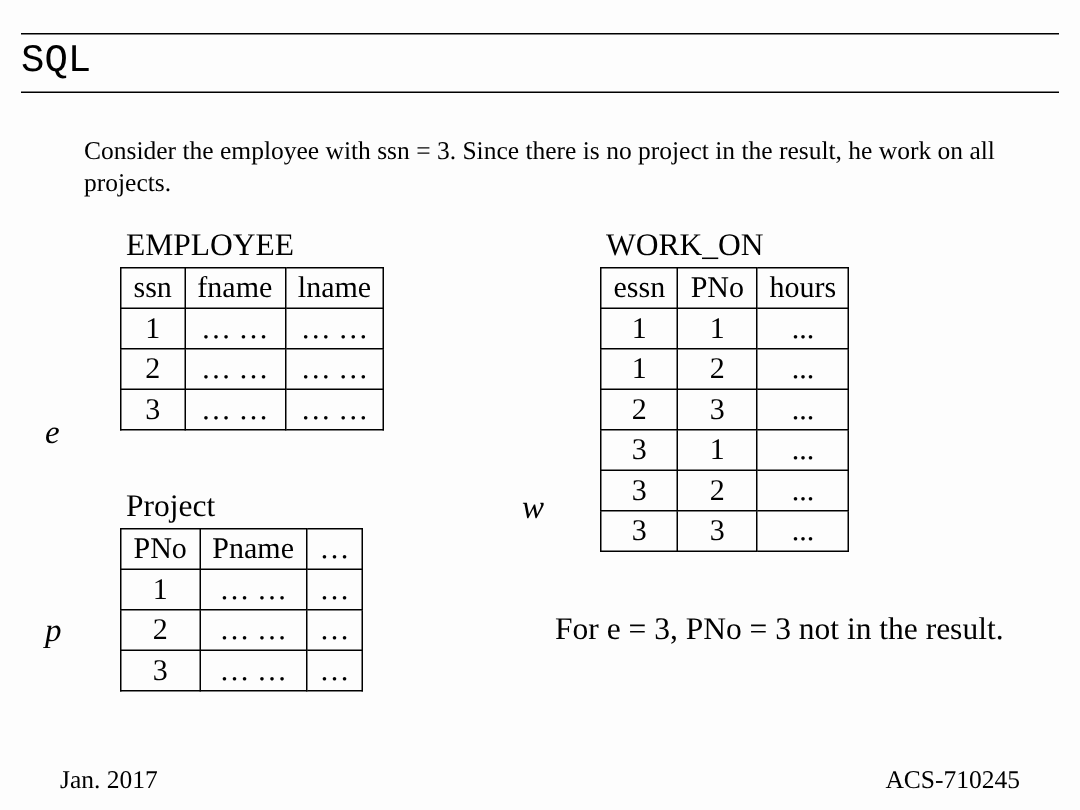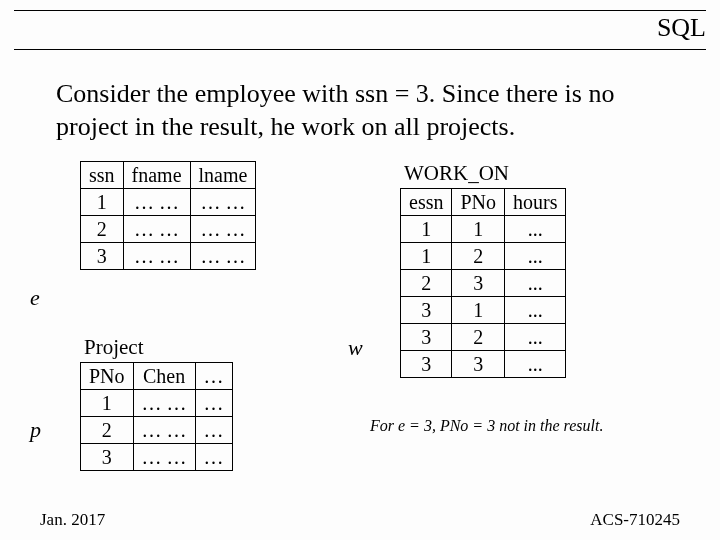--- a/index.html
+++ b/index.html
@@ -8,33 +8,34 @@
     width: 720px;
     height: 540px;
     background: #fdfdfd;
     font-family: "Times New Roman", Times, serif;
     color: #000;
     position: relative;
     overflow: hidden;
   }
   .title-wrap {
     width: 100%;
-    padding-top: 10px;
-    text-align: right;
+    padding-top: 22px;
+    text-align: left;
+    font-family: Liberation Mono, monospace;
   }
   .title-bar {
     margin: 0 14px;
     border-top: 1.5px solid #000;
     border-bottom: 1.5px solid #000;
     padding: 2px 0 6px 0;
     font-size: 26px;
   }
   .intro {
     margin: 28px 56px 0 56px;
-    font-size: 26px;
+    font-size: 17px;
     line-height: 1.25;
   }
   .content {
     position: relative;
     margin-top: 12px;
     height: 340px;
   }
   .sec {
     position: absolute;
   }
@@ -55,22 +56,21 @@
     height: 26px;
     line-height: 26px;
   }
   th { font-size: 20px; }
   .lbl {
     position: absolute;
     font-size: 22px;
   }
   .italic { font-style: italic; }
   .note {
-    font-size: 16px;
-    font-style: italic;
+    font-size: 21px;
   }
   .footer {
     position: absolute;
     left: 0; right: 0; bottom: 10px;
     display: flex;
     justify-content: space-between;
     padding: 0 40px 0 40px;
     font-size: 17px;
   }
 </style>
@@ -85,20 +85,21 @@
 
 <div class="content">
 
   <div class="lbl italic" style="left:30px; top:130px;">e</div>
 
   <div class="lbl italic" style="left:30px; top:262px;">p</div>
 
   <div class="lbl italic" style="left:348px; top:180px;">w</div>
 
   <div class="sec" style="left:80px; top:6px;">
+    <div class="sec-title">EMPLOYEE</div>
     <table>
       <tbody>
           <tr>
         <th>ssn</th>
         <th>fname</th>
         <th>lname</th>
       </tr>
       <tr>
         <td>1</td>
         <td>… …</td>
@@ -117,21 +118,21 @@
     </tbody>
       </table>
   </div>
 
   <div class="sec" style="left:80px; top:180px;">
     <div class="sec-title">Project</div>
     <table>
       <tbody>
           <tr>
         <th>PNo</th>
-        <th>Chen</th>
+        <th>Pname</th>
         <th>…</th>
       </tr>
       <tr>
         <td>1</td>
         <td>… …</td>
         <td>…</td>
       </tr>
       <tr>
         <td>2</td>
         <td>… …</td>

